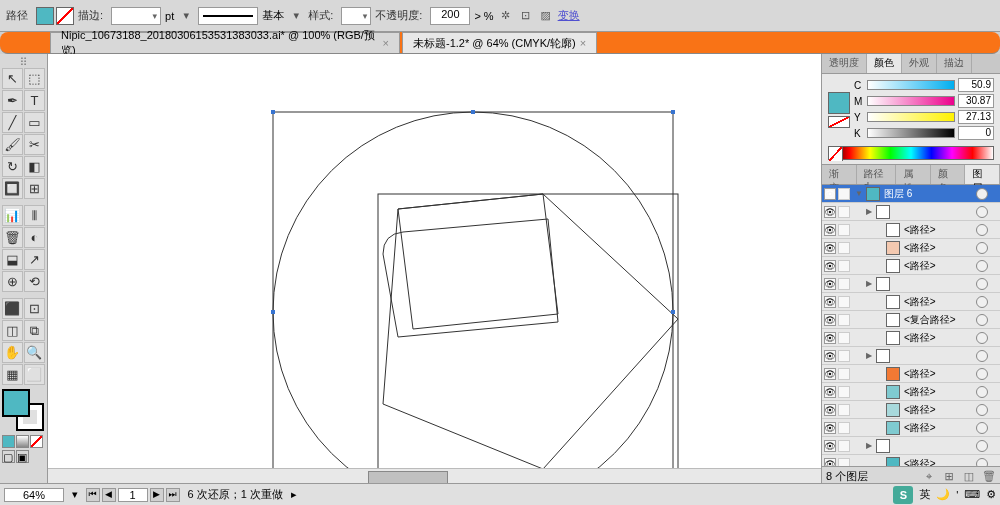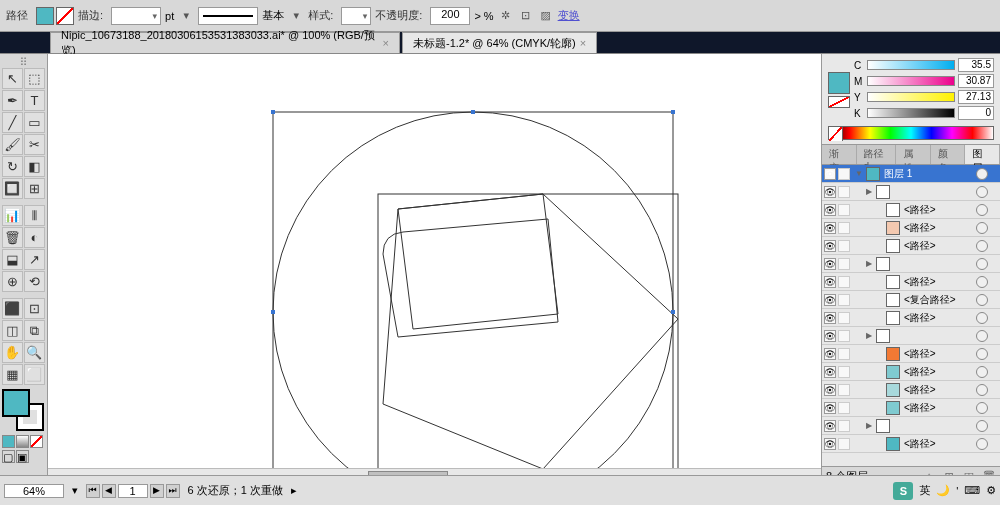--- a/index.html
+++ b/index.html
@@ -13,21 +13,21 @@
     .swatch-none { background: linear-gradient(to bottom right, #fff 45%, red 45%, red 55%, #fff 55%); }
     .dropdown { background: #fff; border: 1px solid #999; height: 18px; min-width: 50px; display: flex; align-items: center; padding: 0 4px; position: relative; }
     .dropdown::after { content: "▾"; position: absolute; right: 3px; font-size: 9px; color: #666; }
     .dash-pattern { width: 60px; height: 18px; background: #fff; border: 1px solid #999; display: flex; align-items: center; padding: 0 4px; }
     .dash-pattern .line { width: 100%; height: 2px; background: #000; }
     .num-input { width: 40px; height: 18px; background: #fff; border: 1px solid #999; text-align: center; }
     .tiny-icon { width: 16px; height: 16px; display: inline-flex; align-items: center; justify-content: center; color: #555; }
     .link-text { color: #5050d0; text-decoration: underline; cursor: pointer; }
     
     
-    .doc-tabs { height: 22px; background: #0f172a; border-bottom: 1px solid #888; display: flex; padding-left: 50px; }
+    .doc-tabs { height: 22px; background: #f97316; border-bottom: 1px solid #888; display: flex; padding-left: 50px; border-radius: 8px; }
     .doc-tab { padding: 3px 10px; background: #d8d8d8; border: 1px solid #999; border-bottom: none; margin-right: 2px; display: flex; align-items: center; gap: 4px; max-width: 350px; }
     .doc-tab.active { background: #e8e8e8; }
     .close-x { color: #888; cursor: pointer; }
     
     
     .main { display: flex; height: 432px; }
     
     
     .toolbox { width: 48px; background: #d8d8d8; border-right: 1px solid #999; display: flex; flex-direction: column; padding: 2px; }
     .tool-grid { display: grid; grid-template-columns: 1fr 1fr; gap: 1px; }
@@ -80,21 +80,21 @@
     .expand-tri { width: 10px; text-align: center; color: #666; font-size: 8px; }
     .layer-thumb { width: 14px; height: 14px; border: 1px solid #666; background: #fff; }
     .layer-name { flex: 1; font-size: 10px; padding-left: 2px; }
     .layer-target { width: 12px; height: 12px; border: 1px solid #888; border-radius: 50%; background: #f0f0f0; }
     .layer-sel { width: 10px; height: 10px; }
     
     .panel-footer { height: 20px; background: #d8d8d8; border-top: 1px solid #999; display: flex; align-items: center; padding: 0 4px; gap: 6px; font-size: 10px; }
     .mini-icon { width: 14px; height: 14px; display: inline-flex; align-items: center; justify-content: center; color: #666; }
     
     
-    .status-bar { height: 30px; background: #e0e0e0; border-top: 1px solid #999; display: flex; align-items: center; padding: 0 4px; gap: 8px; position: absolute; bottom: 0; left: 0; right: 0; }
+    .status-bar { height: 22px; background: #e0e0e0; border-top: 1px solid #999; display: flex; align-items: center; padding: 0 4px; gap: 8px; position: absolute; bottom: 0; left: 0; right: 0; }
     .zoom-box { width: 60px; background: #fff; border: 1px solid #999; text-align: center; }
     .page-nav { display: flex; align-items: center; gap: 2px; }
     .nav-btn { width: 14px; height: 14px; background: #d0d0d0; border: 1px solid #999; text-align: center; font-size: 9px; cursor: pointer; }
     .ime-area { margin-left: auto; display: flex; gap: 6px; align-items: center; }
     .ime-badge { width: 20px; height: 18px; background: #4a9; border-radius: 3px; color: #fff; display: flex; align-items: center; justify-content: center; font-weight: bold; }
   </style>
 </head>
 <body>
 
 <div class="top-bar">
@@ -201,31 +201,37 @@
       <rect x="623" y="256" width="4" height="4" fill="#3874d0"></rect>
       <rect x="423" y="456" width="4" height="4" fill="#3874d0"></rect>
     </svg>
     <div class="scrollbar-h">
       <div class="scroll-thumb-h"></div>
     </div>
   </div>
 
   <div class="panels">
 
+    <div class="panel-tabs">
+      <div class="panel-tab">透明度</div>
+      <div class="panel-tab active">颜色</div>
+      <div class="panel-tab">外观</div>
+      <div class="panel-tab">描边</div>
+    </div>
     <div class="color-panel">
       <div class="color-row-ctrl">
         <div class="color-preview">
           <div class="cp-fill"></div>
           <div class="cp-stroke"></div>
         </div>
         <div class="slider-rows">
           <div class="slider-row">
             <span class="slider-label">C</span>
             <div class="slider-track slider-c"></div>
-            <div class="slider-val">35.5</div>
+            <div class="slider-val">50.9</div>
           </div>
           <div class="slider-row">
             <span class="slider-label">M</span>
             <div class="slider-track slider-m"></div>
             <div class="slider-val">30.87</div>
           </div>
           <div class="slider-row">
             <span class="slider-label">Y</span>
             <div class="slider-track slider-y"></div>
             <div class="slider-val">27.13</div>
@@ -249,21 +255,21 @@
       <div class="panel-tab">颜色</div>
       <div class="panel-tab active">图层</div>
     </div>
     <div class="layers-panel" id="layers-list">
         <div class="layer-row selected">
           <div class="vis-dot">👁</div>
           <div class="lock-box"></div>
           <span style="width:0px"></span>
           <span class="expand-tri">▼</span>
           <div class="layer-thumb" style="background:#4fb8c2"></div>
-          <span class="layer-name">图层 1</span>
+          <span class="layer-name">图层 6</span>
           <div class="layer-target"></div>
           <div class="layer-sel"></div>
         </div>
         <div class="layer-row">
           <div class="vis-dot">👁</div>
           <div class="lock-box"></div>
           <span style="width:10px"></span>
           <span class="expand-tri">▶</span>
           <div class="layer-thumb" style="background:#fff"></div>
           <span class="layer-name"></span>

